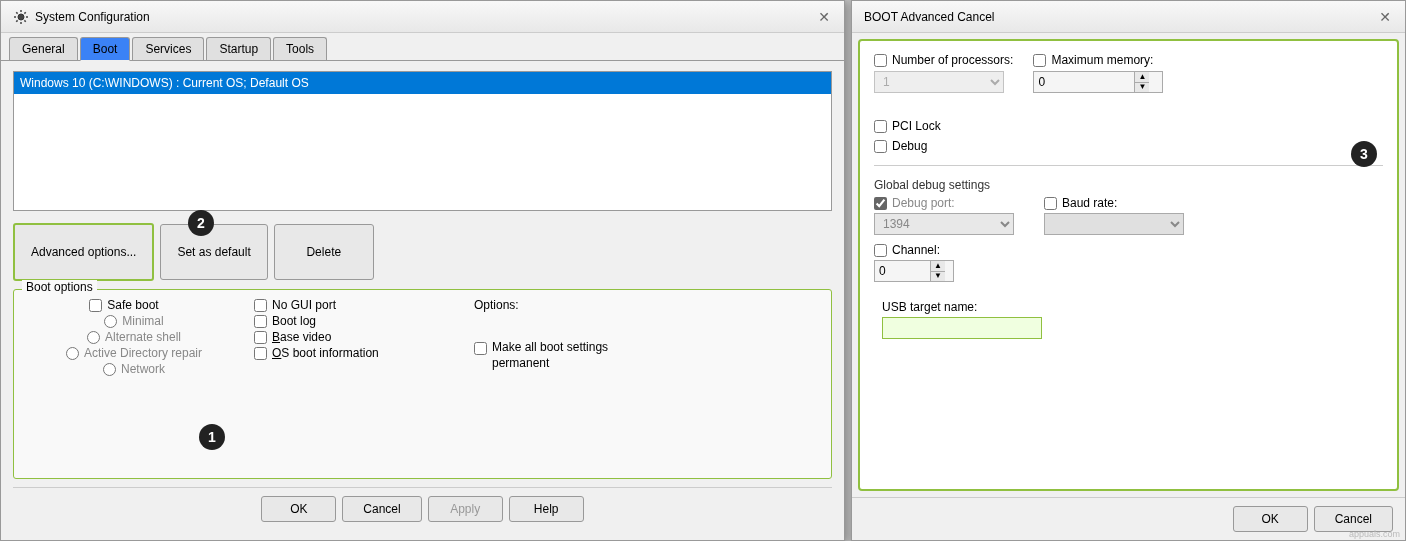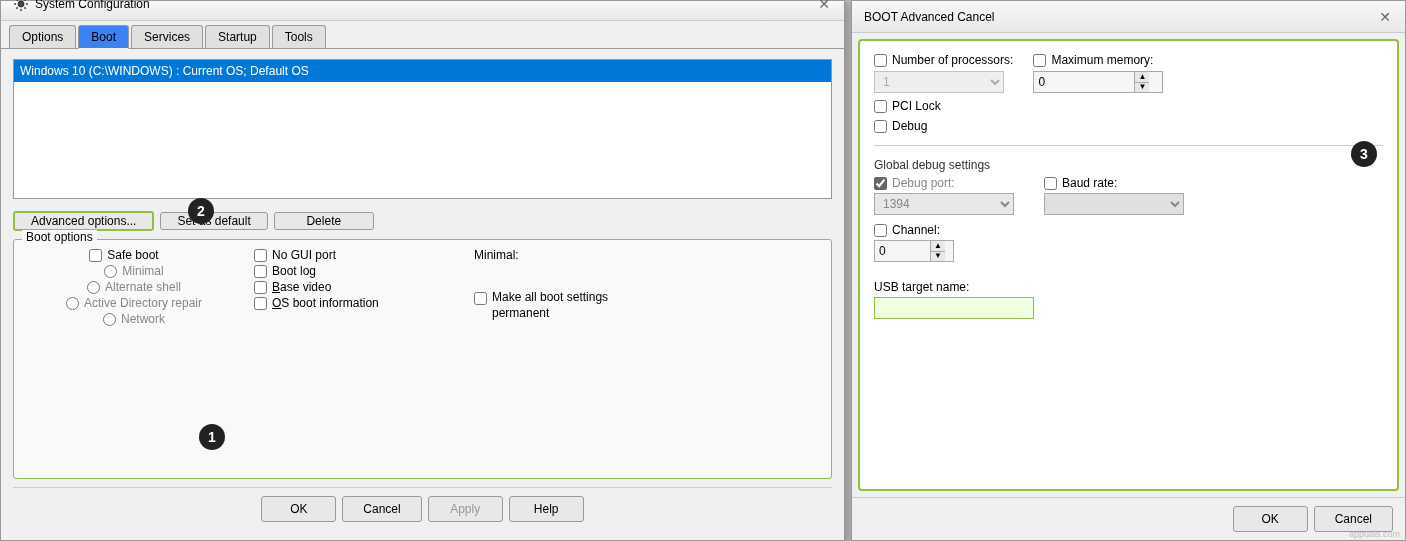--- a/index.html
+++ b/index.html
@@ -23,23 +23,23 @@
       display: flex;
       flex-direction: column;
       box-shadow: 2px 2px 8px rgba(0,0,0,0.3);
     }
 
     .dialog-titlebar {
       background: linear-gradient(to bottom, #f8f8f8, #e8e8e8);
       border-bottom: 1px solid #ccc;
       padding: 8px 12px;
       display: flex;
-      align-items: flex-end;
+      align-items: center;
       justify-content: space-between;
-      height: 20px;
+      height: 32px;
     }
 
     .dialog-title-left {
       display: flex;
       align-items: center;
       gap: 6px;
     }
 
     .dialog-titlebar-text {
       font-size: 12px;
@@ -112,21 +112,21 @@
 
     
     .buttons-row {
       display: flex;
       gap: 6px;
       align-items: center;
       margin-top: 4px;
     }
 
     .btn {
-      padding: 1px 16px;
+      padding: 20px 16px;
       background: #e8e8e8;
       border: 1px solid #999;
       border-radius: 3px;
       cursor: pointer;
       font-size: 12px;
       min-width: 100px;
     }
 
     .btn-advanced {
       border: 2px solid #90c040;
@@ -382,21 +382,21 @@
       <svg class="gear-svg" viewBox="0 0 16 16" fill="none">
         <circle cx="8" cy="8" r="3" fill="#444" stroke="#333" stroke-width="1"></circle>
         <path d="M8 1v2M8 13v2M1 8h2M13 8h2M3.22 3.22l1.41 1.41M11.36 11.36l1.41 1.41M3.22 12.78l1.41-1.41M11.36 4.64l1.41-1.41" stroke="#444" stroke-width="1.5"></path>
       </svg>
       <span class="dialog-titlebar-text">System Configuration</span>
     </div>
     <button class="titlebar-close">✕</button>
   </div>
 
   <div class="tab-strip">
-    <div class="tab">Options</div>
+    <div class="tab">General</div>
     <div class="tab active">Boot</div>
     <div class="tab">Services</div>
     <div class="tab">Startup</div>
     <div class="tab">Tools</div>
   </div>
 
   <div class="dialog-content">
 
     <div class="os-listbox">
       <div class="os-listbox-item">Windows 10 (C:\WINDOWS) : Current OS; Default OS</div>
@@ -449,21 +449,21 @@
           <input type="checkbox" id="baseVideo" style="">
           <label for="baseVideo"><span class="underline-text">B</span><span>ase video</span></label>
         </div>
         <div class="checkbox-row">
           <input type="checkbox" id="osBootInfo" style="">
           <label for="osBootInfo"><span class="underline-text">O</span><span>S boot information</span></label>
         </div>
       </div>
 
       <div style="display:flex; flex-direction:column; gap:8px; margin-left:10px;">
-        <div style="font-size:12px;">Minimal:</div>
+        <div style="font-size:12px;">Options:</div>
         <div style="display:flex; align-items:flex-start; gap:5px; margin-top:20px; max-width:160px;">
           <input type="checkbox" id="makePerm" style="margin-top: 2px; flex-shrink: 0;">
           <label for="makePerm" style="font-size:12px; line-height:1.3;">Make all boot settings permanent</label>
         </div>
       </div>
 
       <div style="background:#222; width:26px;height:26px; display:inline-flex; align-items:center; justify-content:center; border-radius:50%; color:white; font-size:14px; font-weight:bold; position:absolute; bottom:28px; left:185px; z-index:10;">1</div>
     </div>
 
     <div class="bottom-bar">
@@ -502,21 +502,21 @@
         <div class="adv-spinbox" style="margin-top:4px; width:130px; border:1px solid #aaa; background:#f5f5f5; height:22px; display:flex;">
           <input type="text" style="border: none; background: transparent; width: 100px; padding: 0px 4px; font-size: 12px;" value="0">
           <div class="adv-spinbox-buttons" style="display:flex; flex-direction:column; border-left:1px solid #aaa;">
             <button class="spin-btn">▲</button>
             <button class="spin-btn">▼</button>
           </div>
         </div>
       </div>
     </div>
 
-    <div class="adv-checkbox-label" style="margin-top:0;">
+    <div class="adv-checkbox-label" style="margin-top:20px;">
       <input type="checkbox" id="pciLock" style="">
       <label for="pciLock">PCI Lock</label>
     </div>
 
     <div class="adv-checkbox-label">
       <input type="checkbox" id="debugCheck" style="">
       <label for="debugCheck">Debug</label>
     </div>
 
     <div class="section-divider"></div>
@@ -553,21 +553,21 @@
         <div style="display:flex; border:1px solid #aaa; width:80px; margin-top:3px; background:#f5f5f5; height:22px;">
           <input type="text" style="border: none; background: transparent; width: 55px; padding: 0px 4px; font-size: 12px;" value="0">
           <div style="display:flex; flex-direction:column; border-left:1px solid #aaa;">
             <button class="spin-btn">▲</button>
             <button class="spin-btn">▼</button>
           </div>
         </div>
       </div>
     </div>
 
-    <div style="margin-top:8px;">
+    <div style="margin-top:8px;margin-left:8px;">
       <div class="usb-target-label">USB target name:</div>
       <input type="text" class="usb-target-input" style="margin-top: 3px; border: 1px solid rgb(144, 192, 64); background: rgb(240, 255, 224); height: 22px; width: 160px; padding: 2px 4px; font-size: 12px;">
     </div>
 
     <div style="background:#222; width:26px;height:26px; display:inline-flex; align-items:center; justify-content:center; border-radius:50%; color:white; font-size:14px; font-weight:bold; position:absolute; top:100px; right:20px; z-index:10;">3</div>
   </div>
 
   <div class="boot-adv-bottom">
     <button class="btn-bottom">OK</button>
     <button class="btn-bottom">Cancel</button>

